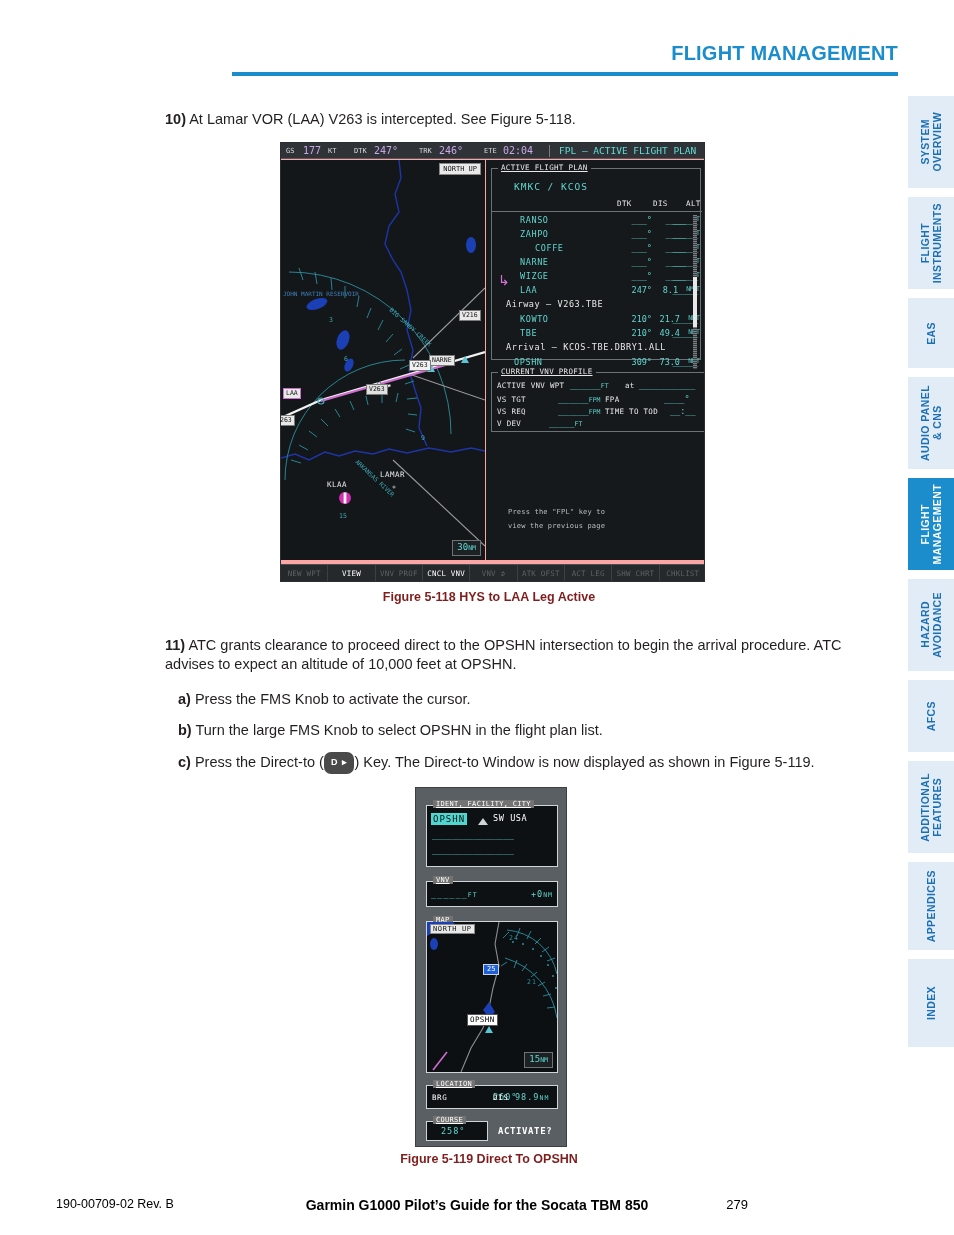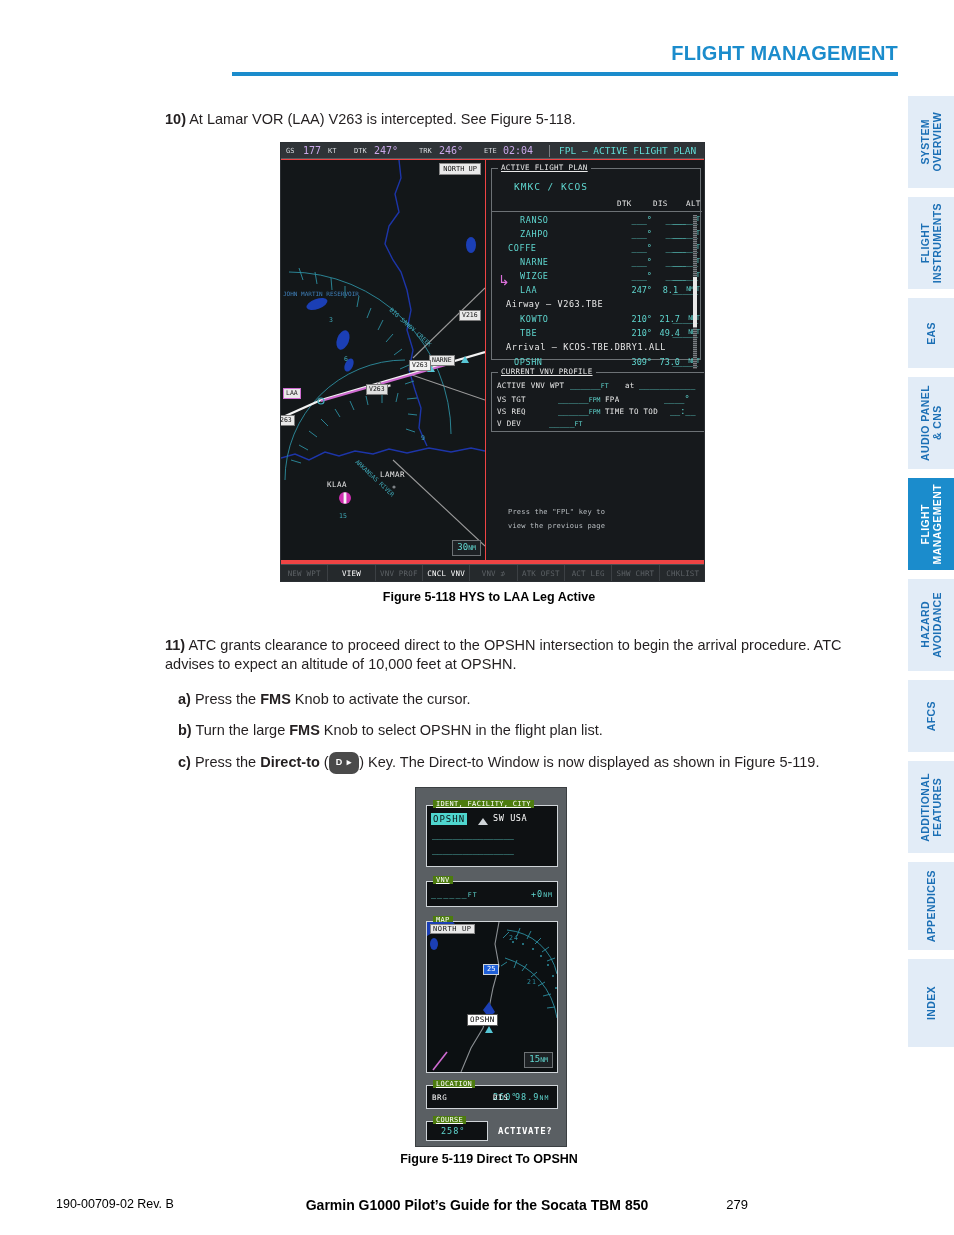--- a/index.html
+++ b/index.html
@@ -50,42 +50,42 @@
     white-space:pre-line;
   }
   .tab.active span { color:#ffffff; }
 
   
   .step {
     position:absolute; font-size:14.5px; line-height:19px; color:#231f20;
     font-family:"Liberation Sans", sans-serif;
   }
   .step .num { font-weight:bold; }
-  .b { font-weight:bold; }
+  .b { font-weight:normal; }
   .figcap {
     position:absolute; width:954px; text-align:center;
-    font-size:12.5px; font-weight:bold; color:#000000;padding-left:24px;
+    font-size:12.5px; font-weight:bold; color:#7f1d1d;padding-left:24px;
   }
 
   .dtkey {
     display:inline-block; background:#4a4a4a; color:#fff;
     border-radius:7px; padding:1px 7px 2px 7px; font-size:9px;
     font-weight:bold; vertical-align:2px; letter-spacing:1px;
   }
 
   
   #footer { position:absolute; left:0; bottom:18px; width:812px; height:20px; }
   #footer .left { position:absolute; left:56px; top:0; font-size:12.5px; }
   #footer .mid  { position:absolute; width:954px; text-align:center; top:0; font-size:14px; font-weight:bold;}
   #footer .right{ position:absolute; right:64px; top:0; font-size:13px; }
 
   
   #mfd {
     position:absolute; left:280px; top:142px; width:425px; height:440px;
-    background:#ef4444; border:1px solid #2b2f33;
+    background:#fca5a5; border:1px solid #2b2f33;
     font-family:"DejaVu Sans Mono", monospace;
     overflow:hidden;
   }
   #mfd .databar {
     position:absolute; left:0; top:0; width:425px; height:16px;
     background:#2f3337; border-bottom:1px solid #55595d;
     color:#cfd4d8; font-size:8px; line-height:16px; white-space:nowrap;
   }
   #mfd .databar .lbl { color:#d8dce0; font-size:7px; }
   #mfd .databar .val { color:#c9a8e8; font-size:10px; }
@@ -165,21 +165,21 @@
   #dto {
     position:absolute; left:415px; top:787px; width:152px; height:360px;
     background:#5a5f63; border:1px solid #3b3f42;
     font-family:"DejaVu Sans Mono", monospace; overflow:hidden;
   }
   #dto .dtitle {
     position:absolute; top:3px; width:152px; text-align:center;
     color:#ffffff; font-size:8.5px; letter-spacing:1.4px;margin-top:32px;
   }
   #dto .grp { background:#0e1113; border:1px solid #cfd4d8; }
-  #dto .grp > .grptitle { background:#4d7c0f; color:#ffffff; font-size:7px; }
+  #dto .grp > .grptitle { background:#737373; color:#ffffff; font-size:7px; }
   .identval {
     position:absolute; background:#4fd6cf; color:#0b0f11;
     font-size:9px; padding:1px 2px; letter-spacing:1px; line-height:10px;
   }
   .dto-cyan { position:absolute; color:#5fd6cf; font-size:8.5px; letter-spacing:1px; }
   .dto-white{ position:absolute; color:#ffffff; font-size:8.5px; letter-spacing:.6px; }
   .dashline { position:absolute; color:#5fd6cf; font-size:8.5px; letter-spacing:0px; }
   .dto-map { position:absolute; background:#0c1012; overflow:hidden; }
 </style>
 </head>
@@ -358,21 +358,21 @@
         </div>
       <div class="fplrow" style="top:60px">
           <span class="nm" style="left:28px">ZAHPO</span>
           <span class="dtk">___°</span>
           <span class="dis">____</span>
           <span class="dis u" style="left:194px">NM</span>
           <span class="alt" style="left:160px;width:46px">_____</span>
           <span class="alt u" style="left:190px;width:18px">FT</span>
         </div>
       <div class="fplrow" style="top:74px">
-          <span class="nm" style="left:16px">COFFE</span>
+          <span class="nm" style="left:43px">COFFE</span>
           <span class="dtk">___°</span>
           <span class="dis">____</span>
           <span class="dis u" style="left:194px">NM</span>
           <span class="alt" style="left:160px;width:46px">_____</span>
           <span class="alt u" style="left:190px;width:18px">FT</span>
         </div>
       <div class="fplrow" style="top:88px">
           <span class="nm" style="left:28px">NARNE</span>
           <span class="dtk">___°</span>
           <span class="dis">____</span>

